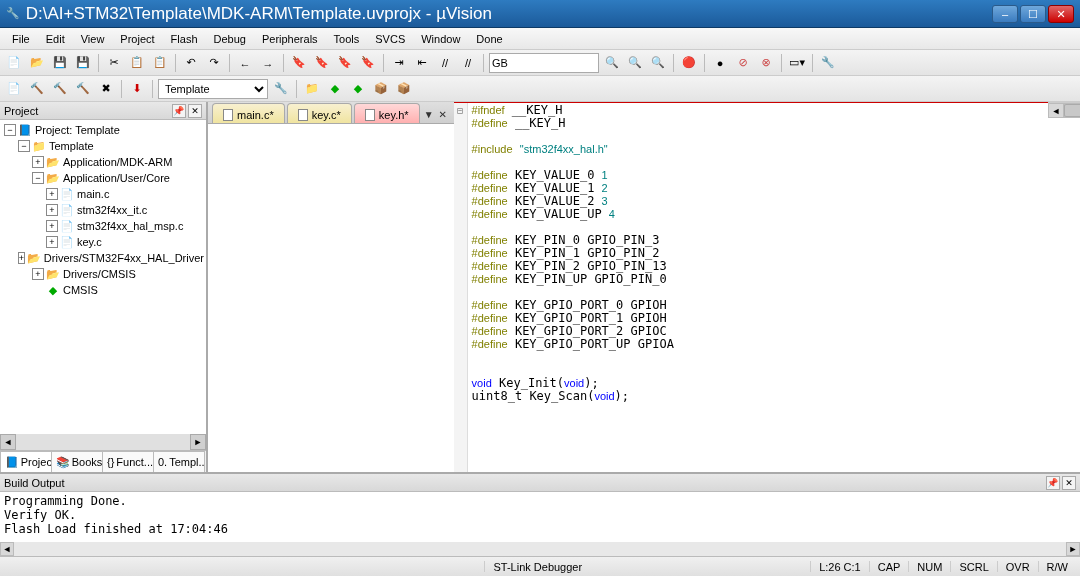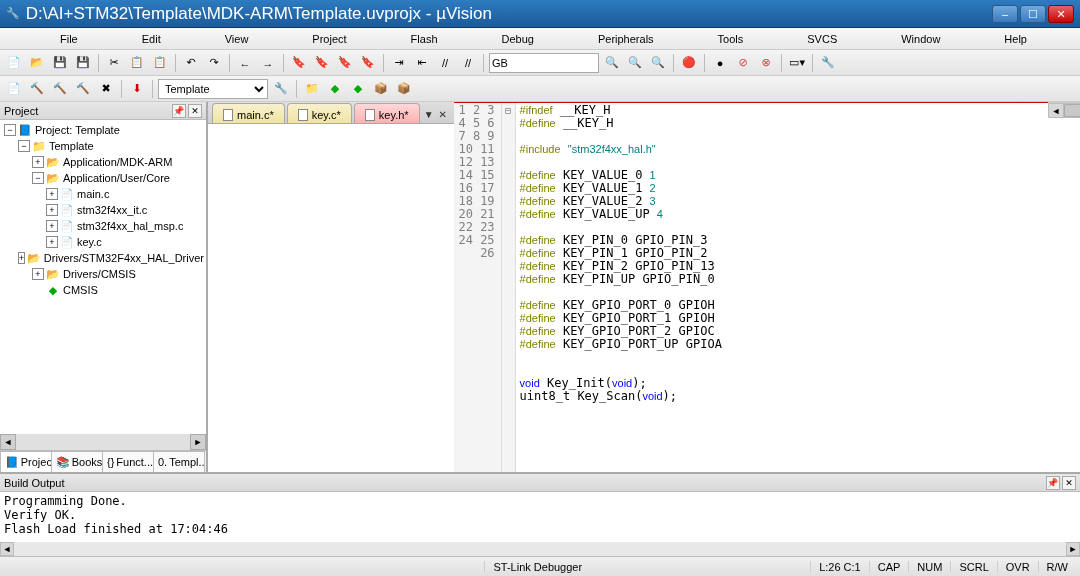--- a/index.html
+++ b/index.html
@@ -3,21 +3,21 @@
 <meta charset="utf-8">
 <style>
 * { margin: 0; padding: 0; box-sizing: border-box; font-family: "Segoe UI", Tahoma, sans-serif; font-size: 11px; }
 body { width: 1080px; height: 576px; background: #f0f0f0; overflow: hidden; display: flex; flex-direction: column; }
 .titlebar { height: 28px; background: linear-gradient(#2e7bc0,#1b5a9a); color: #fff; display: flex; align-items: center; padding: 0 6px; border-bottom: 1px solid #0d3a66; }
 .titlebar-text { flex: 1; font-size: 17px; white-space: nowrap; overflow: hidden; text-overflow: ellipsis; }
 .winbtns { display: flex; gap: 2px; }
 .winbtn { width: 26px; height: 18px; background: linear-gradient(#6fa8dc,#3a7bbf); border: 1px solid #2a5a8a; border-radius: 3px; color: #fff; text-align: center; line-height: 16px; cursor: pointer; }
 .winbtn.close { background: linear-gradient(#e06666,#cc0000); border-color: #8b0000; }
 .menubar { height: 22px; background: linear-gradient(#f8f8f8,#e8e8e8); display: flex; align-items: center; padding: 0 4px; border-bottom: 1px solid #ccc; }
-.menuitem { padding: 2px 8px; cursor: pointer; margin-left: 48px; }
+.menuitem { padding: 2px 8px; cursor: pointer; }
 .toolbar { height: 26px; background: linear-gradient(#f4f4f4,#e4e4e4); display: flex; align-items: center; padding: 2px 4px; gap: 3px; border-bottom: 1px solid #ccc; }
 .toolbar2 { height: 26px; background: linear-gradient(#f4f4f4,#e4e4e4); display: flex; align-items: center; padding: 2px 4px; gap: 3px; border-bottom: 1px solid #ccc; }
 .tbtn { width: 20px; height: 20px; border: 1px solid transparent; border-radius: 3px; display: flex; align-items: center; justify-content: center; cursor: pointer; font-size: 11px; }
 .tsep { width: 1px; height: 18px; background: #bbb; margin: 0 2px; }
 .combo { height: 20px; border: 1px solid #aaa; background: #fff; font-size: 11px; padding: 0 2px; }
 .combo.target { width: 110px; }
 .combo.find { width: 110px; }
 .mainarea { flex: 1; display: flex; overflow: hidden; }
 .project-panel { width: 208px; display: flex; flex-direction: column; border-right: 2px solid #aaa; background: #fff; }
 .panel-header { height: 18px; background: linear-gradient(#e8e8e8,#d8d8d8); border-bottom: 1px solid #bbb; display: flex; align-items: center; padding: 0 4px; font-size: 11px; }
@@ -80,21 +80,21 @@
   <span class="menuitem">File</span>
   <span class="menuitem">Edit</span>
   <span class="menuitem">View</span>
   <span class="menuitem">Project</span>
   <span class="menuitem">Flash</span>
   <span class="menuitem">Debug</span>
   <span class="menuitem">Peripherals</span>
   <span class="menuitem">Tools</span>
   <span class="menuitem">SVCS</span>
   <span class="menuitem">Window</span>
-  <span class="menuitem">Help</span>
+  <span class="menuitem">Done</span>
 </div>
 
 <div class="toolbar">
   <div class="tbtn">📄</div>
   <div class="tbtn">📂</div>
   <div class="tbtn">💾</div>
   <div class="tbtn">💾</div>
   <div class="tsep"></div>
   <div class="tbtn">✂</div>
   <div class="tbtn">📋</div>
@@ -266,47 +266,20 @@
         </div>
       <div class="ftab active">
           <span class="doc-ic"></span>
           <span>key.h*</span>
         </div>
       <span class="spacer"></span>
       <span class="tright">▼</span>
       <span class="tright">✕</span>
     </div>
     <div class="code-wrap">
-      <div class="gutter" id="gutter">1
-2
-3
-4
-5
-6
-7
-8
-9
-10
-11
-12
-13
-14
-15
-16
-17
-18
-19
-20
-21
-22
-23
-24
-25
-26
-</div>
       <div class="fold" id="fold">⊟
  
  
  
  
  
  
  
  
  

